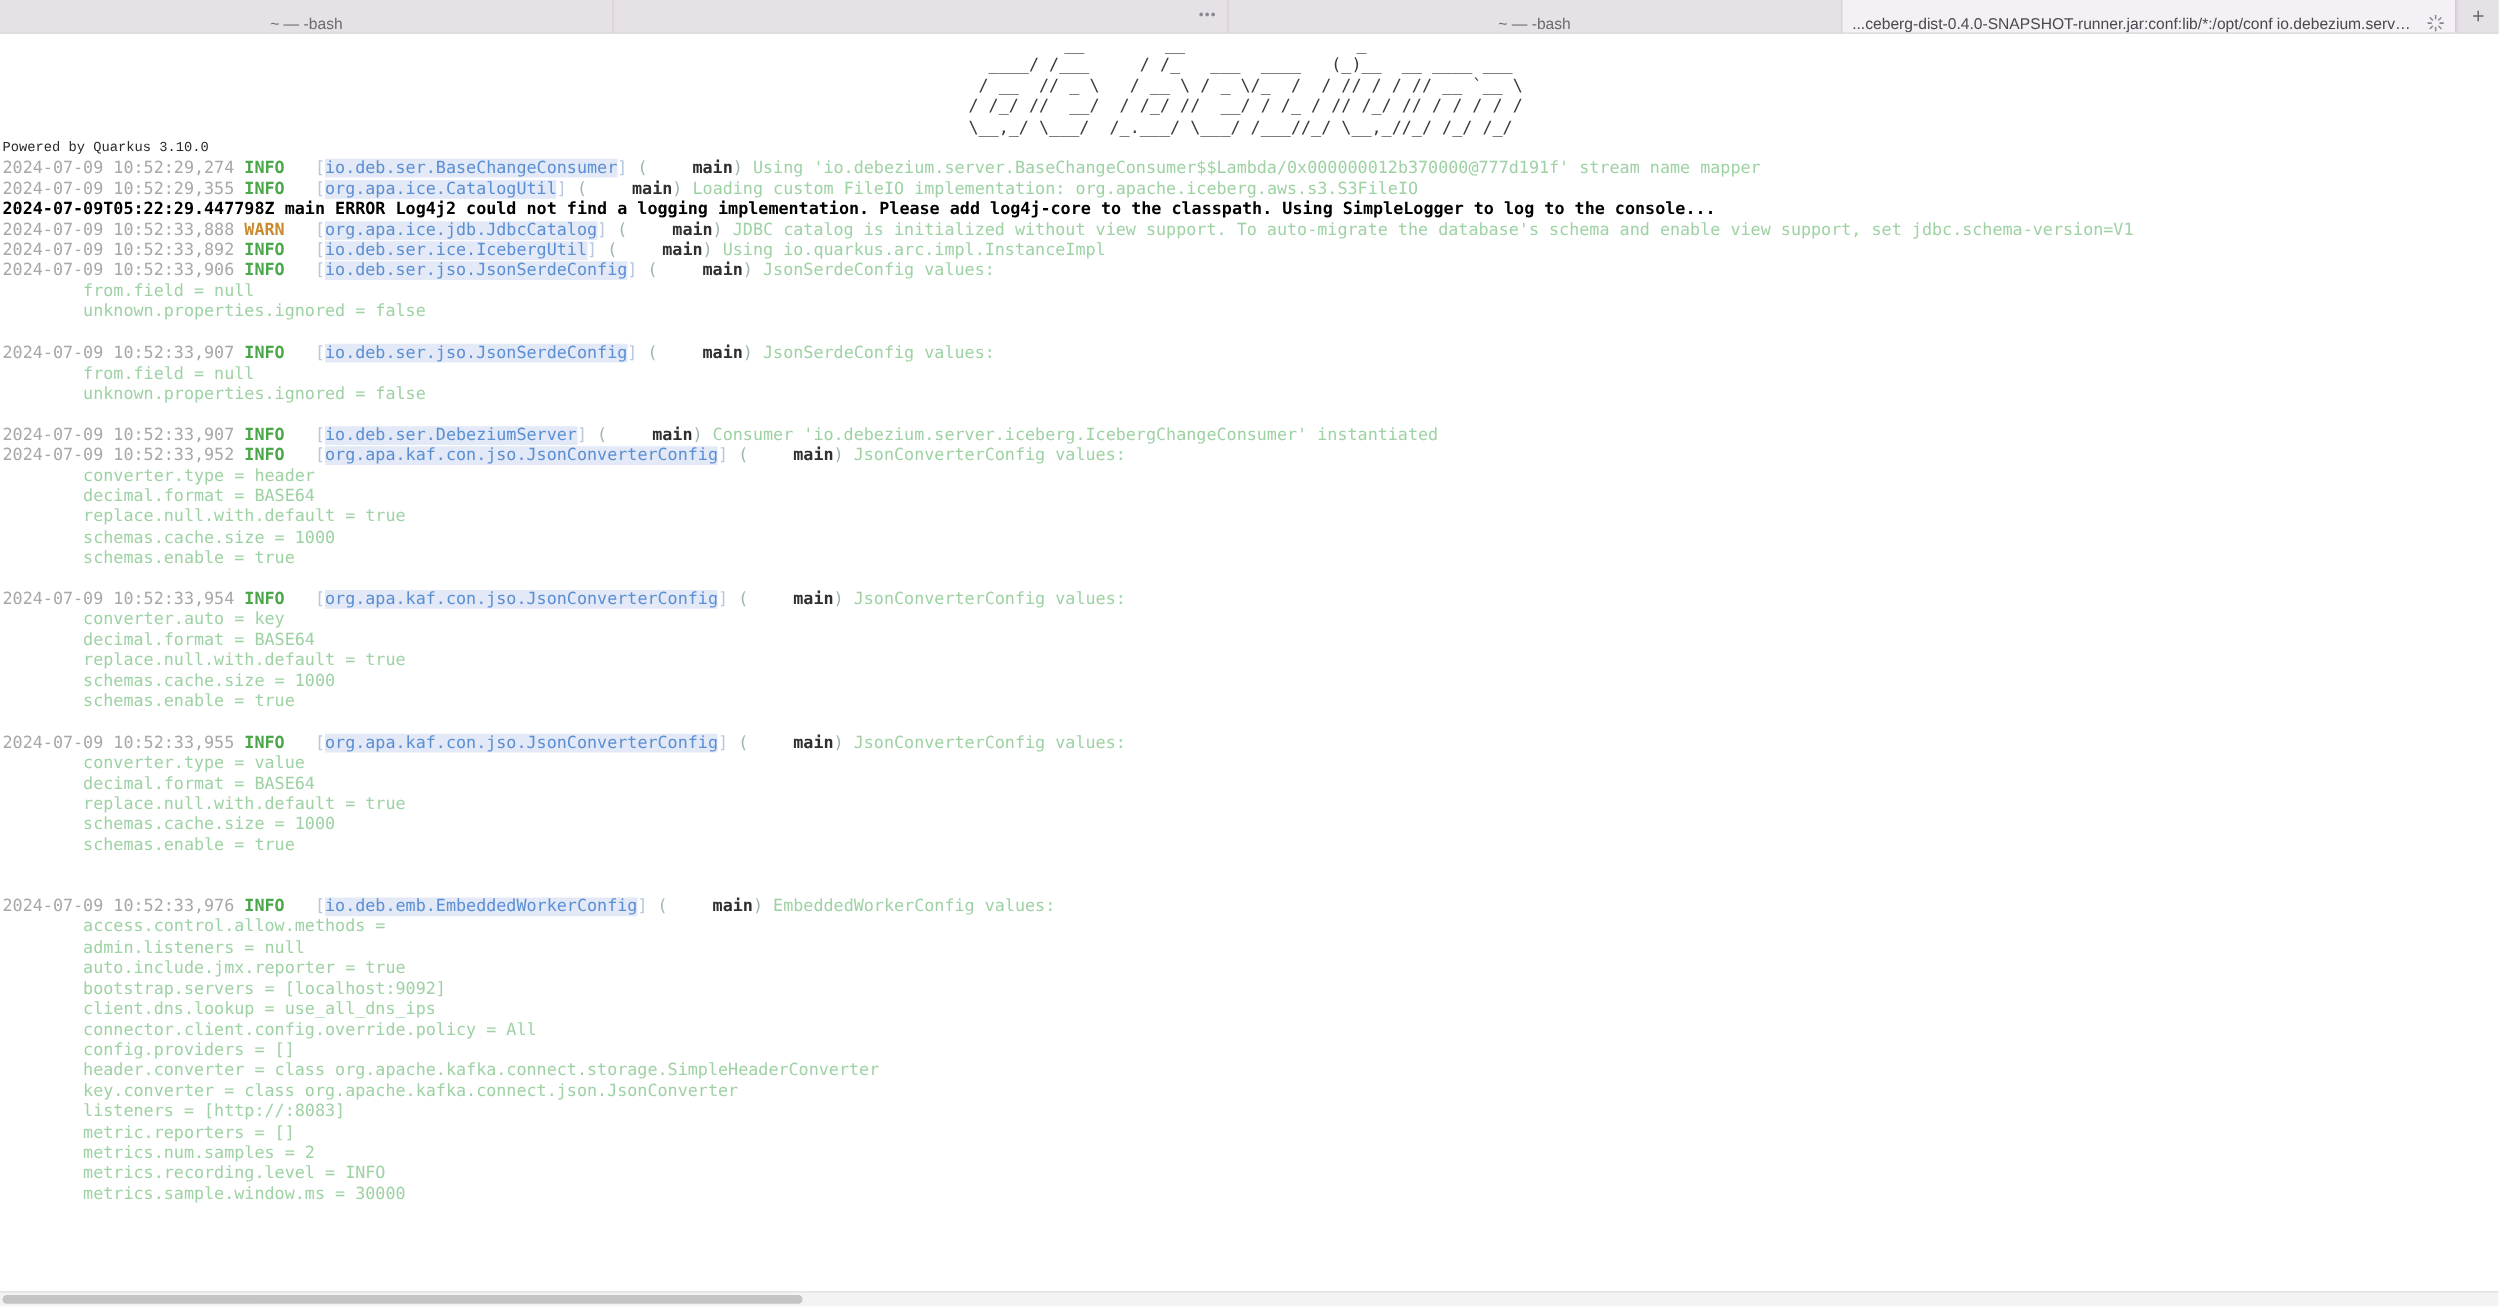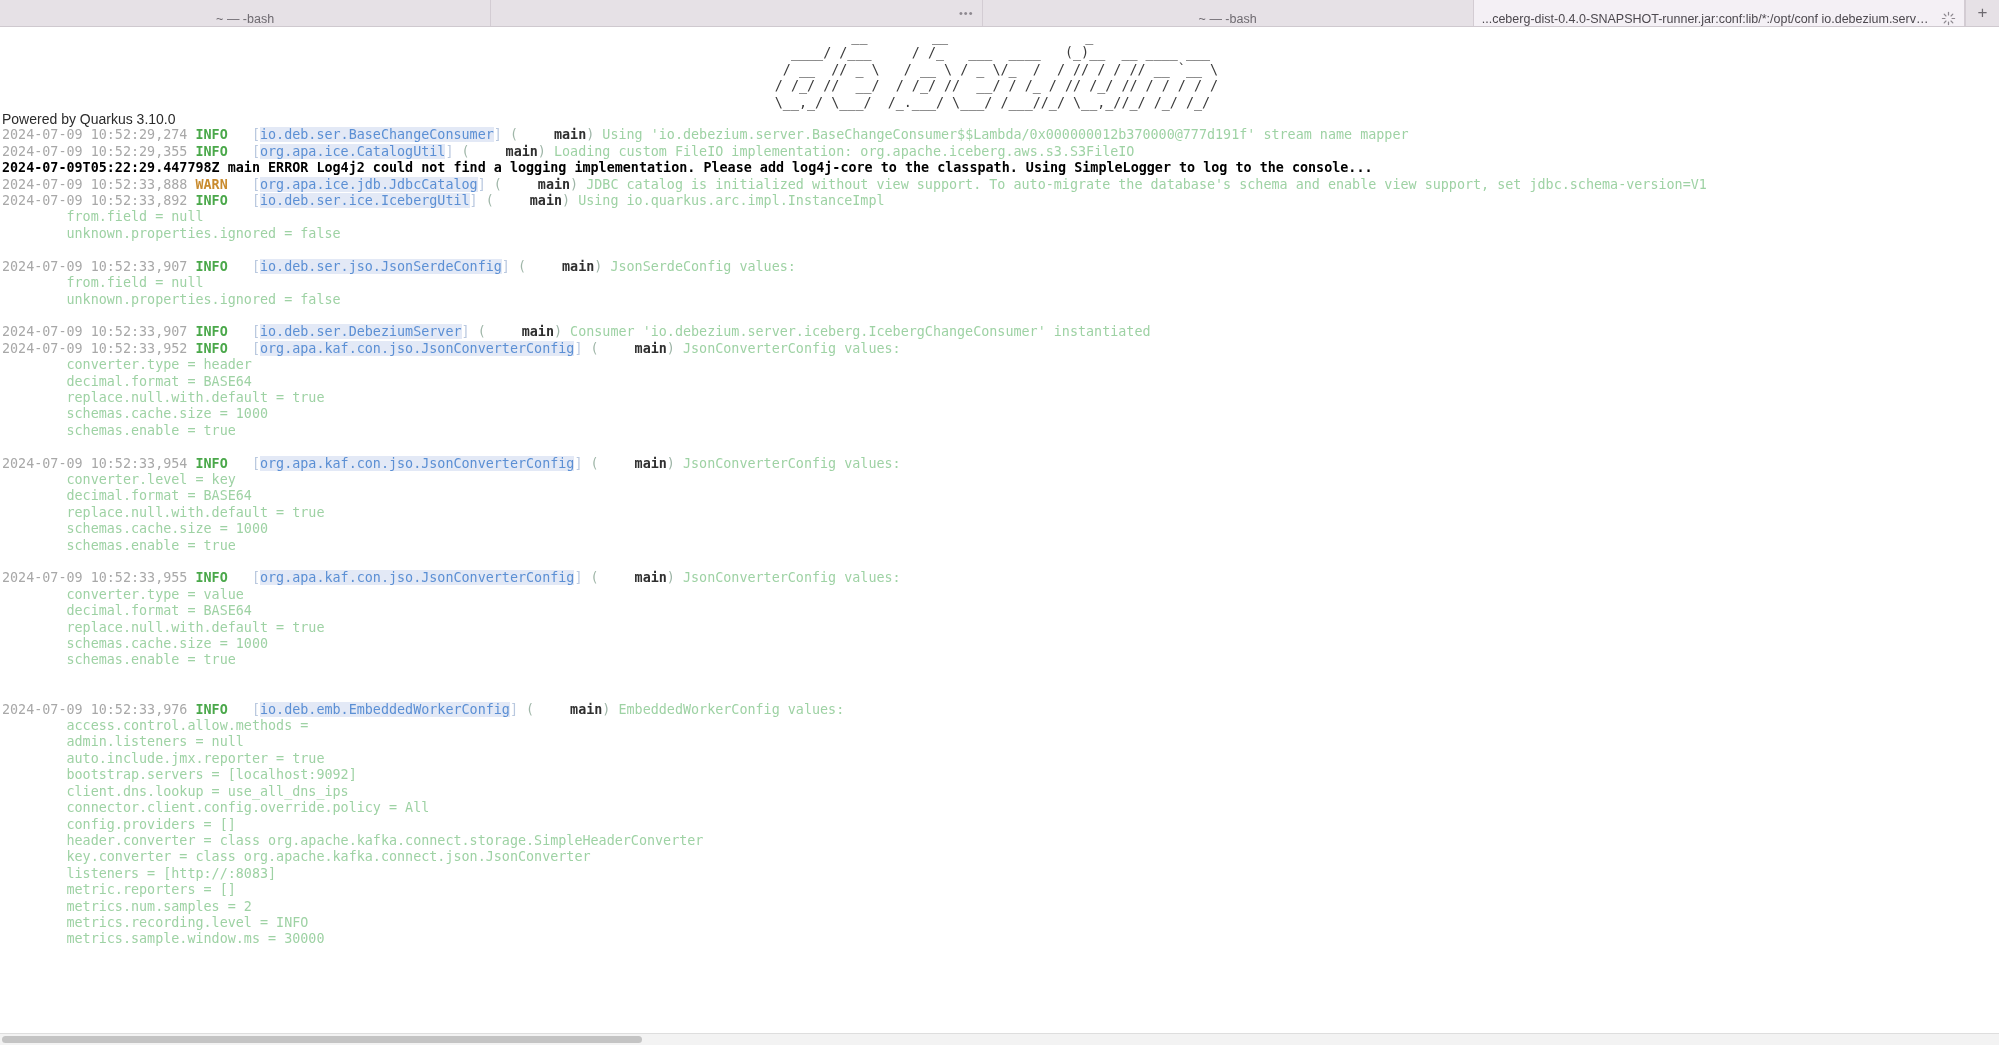--- a/index.html
+++ b/index.html
@@ -106,22 +106,22 @@
     white-space: pre;
     color: #2f2f2f;
   }
   pre.banner {
     color: #3a3a3a;
     font-size: 13.4px;
     line-height: 16.4px;
     text-align: center;
   }
   .poweredby {
-    font-family: Liberation Sans, sans-serif;
-    font-size: 14px;
+    font-family: Liberation Mono, monospace;
+    font-size: 11px;
     line-height: 16.4px;
     color: #2b2b2b;
     white-space: pre;
     margin: 0;
   }
 
   .logline {
     white-space: pre;
     font-family: "DejaVu Sans Mono", monospace;
     font-size: 13.4px;
@@ -206,37 +206,38 @@
     / __  // _ \   / __ \ / _ \/_  /  / // / / // __ `__ \    
    / /_/ //  __/  / /_/ //  __/ / /_ / // /_/ // / / / / /    
    \__,_/ \___/  /_.___/ \___/ /___//_/ \__,_//_/ /_/ /_/     </pre>
     <pre class="poweredby"><span>Powered by Quarkus 3.10.0</span></pre>
     <div id="log-container">
         <div class="logline"><span class="ts">2024-07-09 10:52:29,274 </span><span class="lvl-info">INFO </span><span class="brk">  [</span><span class="cls">io.deb.ser.BaseChangeConsumer</span><span class="brk">]</span><span class="thr-p"> (</span><span class="thr">main</span><span class="thr-p">)</span><span class="msg"> Using 'io.debezium.server.BaseChangeConsumer$$Lambda/0x000000012b370000@777d191f' stream name mapper</span></div>
         <div class="logline"><span class="ts">2024-07-09 10:52:29,355 </span><span class="lvl-info">INFO </span><span class="brk">  [</span><span class="cls">org.apa.ice.CatalogUtil</span><span class="brk">]</span><span class="thr-p"> (</span><span class="thr">main</span><span class="thr-p">)</span><span class="msg"> Loading custom FileIO implementation: org.apache.iceberg.aws.s3.S3FileIO</span></div>
         <div class="logline"><span class="errline">2024-07-09T05:22:29.447798Z main ERROR Log4j2 could not find a logging implementation. Please add log4j-core to the classpath. Using SimpleLogger to log to the console...</span></div>
         <div class="logline"><span class="ts">2024-07-09 10:52:33,888 </span><span class="lvl-warn">WARN </span><span class="brk">  [</span><span class="cls">org.apa.ice.jdb.JdbcCatalog</span><span class="brk">]</span><span class="thr-p"> (</span><span class="thr">main</span><span class="thr-p">)</span><span class="msg"> JDBC catalog is initialized without view support. To auto-migrate the database's schema and enable view support, set jdbc.schema-version=V1</span></div>
         <div class="logline"><span class="ts">2024-07-09 10:52:33,892 </span><span class="lvl-info">INFO </span><span class="brk">  [</span><span class="cls">io.deb.ser.ice.IcebergUtil</span><span class="brk">]</span><span class="thr-p"> (</span><span class="thr">main</span><span class="thr-p">)</span><span class="msg"> Using io.quarkus.arc.impl.InstanceImpl</span></div>
+        <div class="logline"><span class="ts">2024-07-09 10:52:33,906 </span><span class="lvl-info">INFO </span><span class="brk">  [</span><span class="cls">io.deb.ser.jso.JsonSerdeConfig</span><span class="brk">]</span><span class="thr-p"> (</span><span class="thr">main</span><span class="thr-p">)</span><span class="msg"> JsonSerdeConfig values:</span></div>
         <div class="logline"><span class="prop">        from.field = null</span></div>
         <div class="logline"><span class="prop">        unknown.properties.ignored = false</span></div>
         <div class="logline">&nbsp;</div>
         <div class="logline"><span class="ts">2024-07-09 10:52:33,907 </span><span class="lvl-info">INFO </span><span class="brk">  [</span><span class="cls">io.deb.ser.jso.JsonSerdeConfig</span><span class="brk">]</span><span class="thr-p"> (</span><span class="thr">main</span><span class="thr-p">)</span><span class="msg"> JsonSerdeConfig values:</span></div>
         <div class="logline"><span class="prop">        from.field = null</span></div>
         <div class="logline"><span class="prop">        unknown.properties.ignored = false</span></div>
         <div class="logline">&nbsp;</div>
         <div class="logline"><span class="ts">2024-07-09 10:52:33,907 </span><span class="lvl-info">INFO </span><span class="brk">  [</span><span class="cls">io.deb.ser.DebeziumServer</span><span class="brk">]</span><span class="thr-p"> (</span><span class="thr">main</span><span class="thr-p">)</span><span class="msg"> Consumer 'io.debezium.server.iceberg.IcebergChangeConsumer' instantiated</span></div>
         <div class="logline"><span class="ts">2024-07-09 10:52:33,952 </span><span class="lvl-info">INFO </span><span class="brk">  [</span><span class="cls">org.apa.kaf.con.jso.JsonConverterConfig</span><span class="brk">]</span><span class="thr-p"> (</span><span class="thr">main</span><span class="thr-p">)</span><span class="msg"> JsonConverterConfig values:</span></div>
         <div class="logline"><span class="prop">        converter.type = header</span></div>
         <div class="logline"><span class="prop">        decimal.format = BASE64</span></div>
         <div class="logline"><span class="prop">        replace.null.with.default = true</span></div>
         <div class="logline"><span class="prop">        schemas.cache.size = 1000</span></div>
         <div class="logline"><span class="prop">        schemas.enable = true</span></div>
         <div class="logline">&nbsp;</div>
         <div class="logline"><span class="ts">2024-07-09 10:52:33,954 </span><span class="lvl-info">INFO </span><span class="brk">  [</span><span class="cls">org.apa.kaf.con.jso.JsonConverterConfig</span><span class="brk">]</span><span class="thr-p"> (</span><span class="thr">main</span><span class="thr-p">)</span><span class="msg"> JsonConverterConfig values:</span></div>
-        <div class="logline"><span class="prop">        converter.level = key</span></div>
+        <div class="logline"><span class="prop">        converter.auto = key</span></div>
         <div class="logline"><span class="prop">        decimal.format = BASE64</span></div>
         <div class="logline"><span class="prop">        replace.null.with.default = true</span></div>
         <div class="logline"><span class="prop">        schemas.cache.size = 1000</span></div>
         <div class="logline"><span class="prop">        schemas.enable = true</span></div>
         <div class="logline">&nbsp;</div>
         <div class="logline"><span class="ts">2024-07-09 10:52:33,955 </span><span class="lvl-info">INFO </span><span class="brk">  [</span><span class="cls">org.apa.kaf.con.jso.JsonConverterConfig</span><span class="brk">]</span><span class="thr-p"> (</span><span class="thr">main</span><span class="thr-p">)</span><span class="msg"> JsonConverterConfig values:</span></div>
         <div class="logline"><span class="prop">        converter.type = value</span></div>
         <div class="logline"><span class="prop">        decimal.format = BASE64</span></div>
         <div class="logline"><span class="prop">        replace.null.with.default = true</span></div>
         <div class="logline"><span class="prop">        schemas.cache.size = 1000</span></div>

